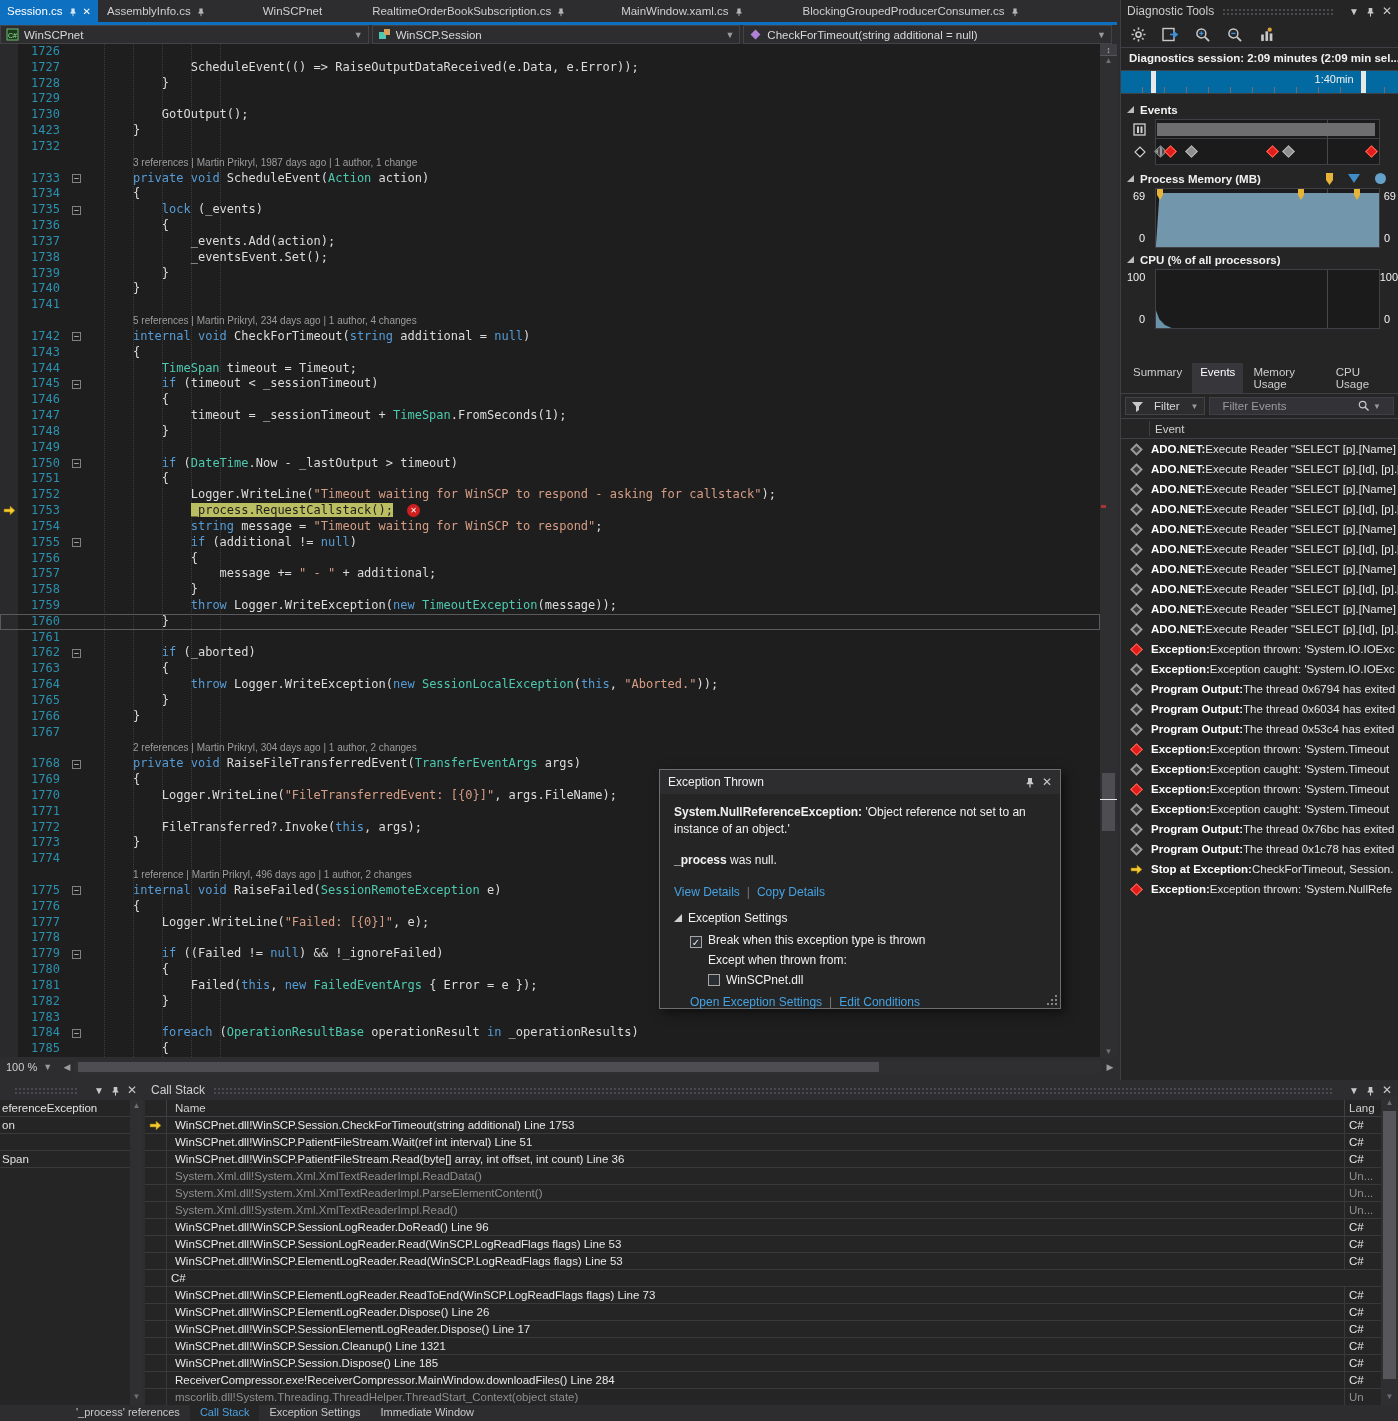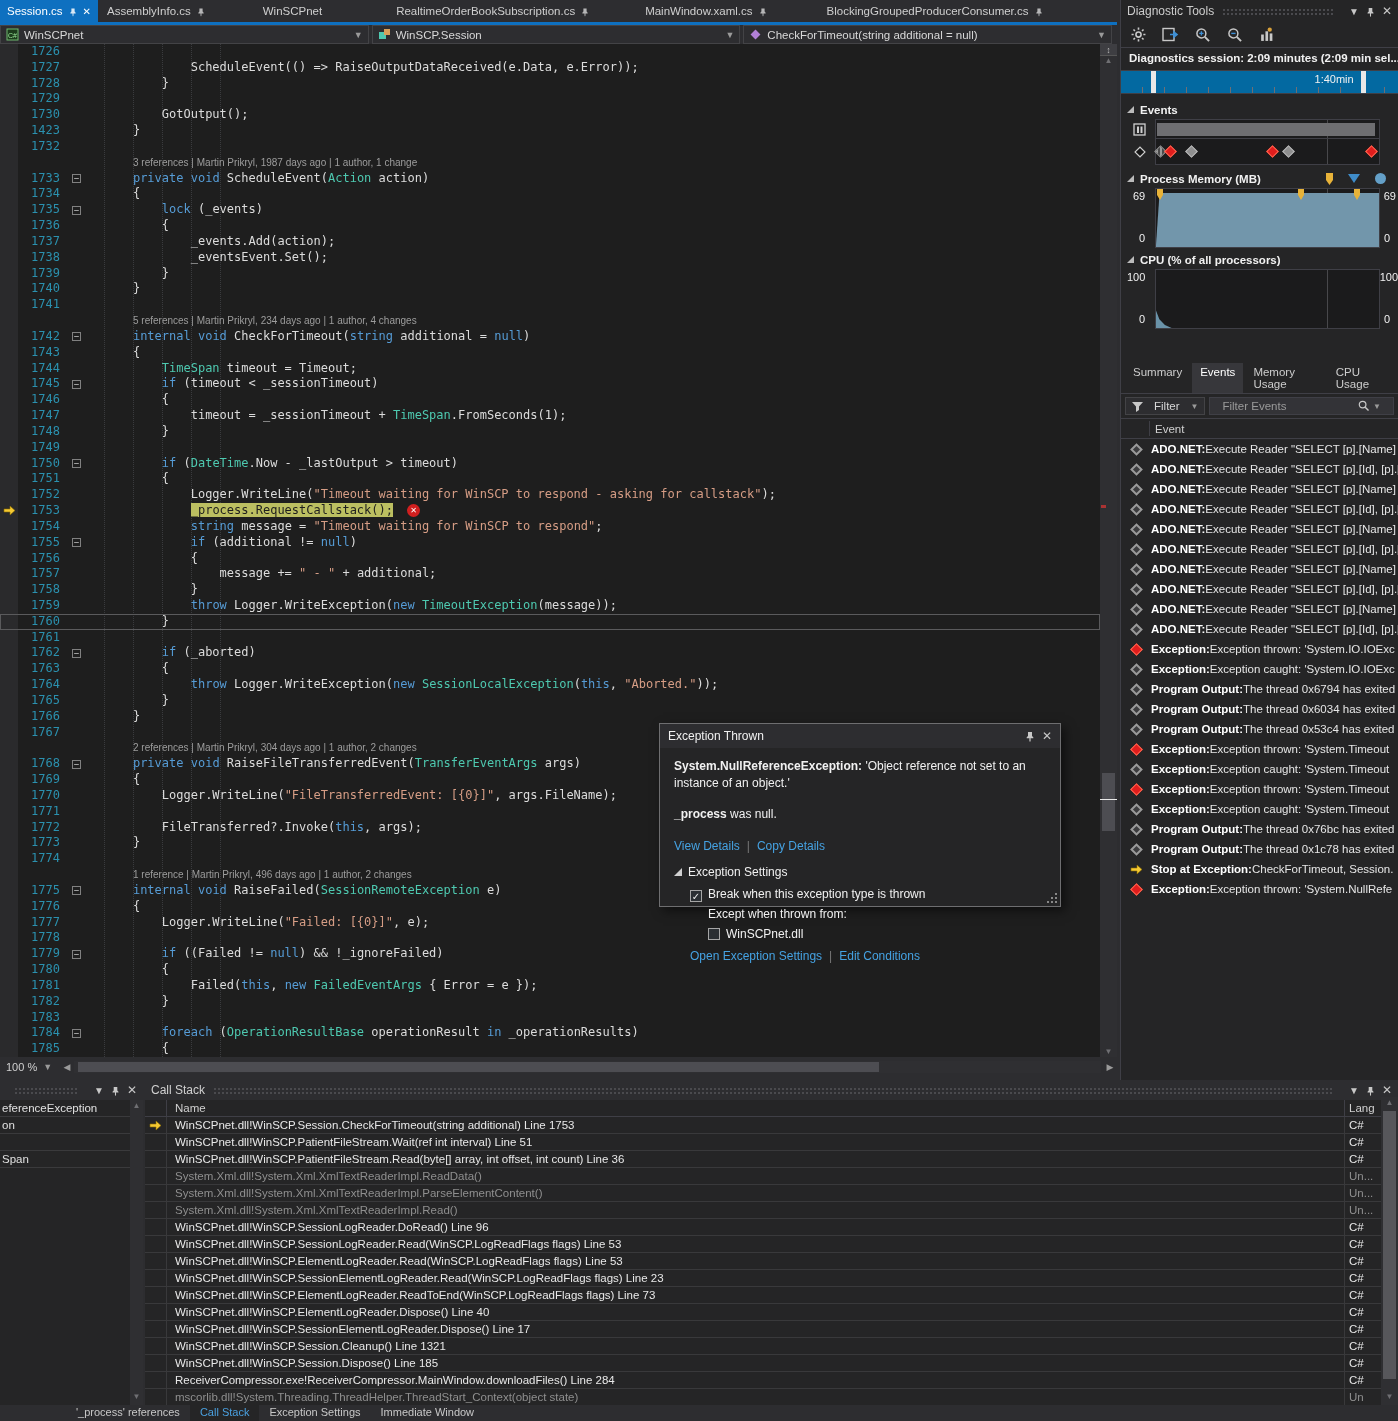--- a/index.html
+++ b/index.html
@@ -53,21 +53,21 @@
 
   
   #ed-status{position:absolute;left:0;top:1057px;width:1117px;height:20px;background:var(--chrome);display:flex;align-items:center;}
   #zoom-box{width:58px;height:18px;margin-left:2px;font-size:11px;color:#d0d0d0;display:flex;align-items:center;padding:0 4px;}
   #zoom-box .chev{margin-left:6px;color:#9a9a9a;font-size:9px;}
   .hs-arr{width:14px;color:#9a9a9a;font-size:9px;text-align:center;}
   #hs-track{flex:1;height:12px;background:#2f2f32;position:relative;margin-right:2px;}
   #hs-thumb{position:absolute;left:4px;top:1px;height:10px;width:78%;background:#4d4d52;}
 
   
-  #popup{position:absolute;left:659px;top:723px;width:402px;height:184px;background:var(--panel);border:1px solid #6e6e70;z-index:20;box-shadow:4px 4px 10px rgba(0,0,0,.5);font-size:12px;}
+  #popup{position:absolute;left:659px;top:769px;width:402px;height:240px;background:var(--panel);border:1px solid #6e6e70;z-index:20;box-shadow:4px 4px 10px rgba(0,0,0,.5);font-size:12px;}
   #popup .ptitle{height:24px;background:#2d2d30;display:flex;align-items:center;padding:0 8px;color:#f1f1f1;}
   #popup .ptitle .sp{flex:1;}
   #popup .pbody{padding:10px 14px 0 14px;color:#f1f1f1;line-height:1.4;}
   #popup a{color:var(--link);text-decoration:none;}
   .linksep{color:#777;margin:0 7px;}
   .exp-tri{display:inline-block;width:0;height:0;border-left:8px solid transparent;border-bottom:8px solid #d0d0d0;margin-right:6px;}
   .cb{display:inline-block;width:12px;height:12px;border:1px solid #a6a6a6;background:#2b2f33;color:#eee;font-size:10px;line-height:11px;text-align:center;margin-right:6px;vertical-align:-2px;}
   #grip{position:absolute;right:3px;bottom:3px;width:2px;height:2px;background:#888;box-shadow:-4px 0 #888,0 -4px #888,-8px 0 #888,-4px -4px #888,0 -8px #888;}
 
   
@@ -159,21 +159,21 @@
       </div>
       <div class="tab" style="margin-left: 2px;">
         <span>AssemblyInfo.cs</span>
         <span><svg class="pin-svg" width="8" height="10" viewBox="0 0 10 11">
             <path d="M3 1h4v4l1.3 1.3v1H5.6V10L5 11l-.6-1V7.3H1.7v-1L3 5z" fill="currentColor"></path>
           </svg></span>
       </div>
       <div class="tab" style="margin-left: 44px;">
         <span>WinSCPnet</span>
       </div>
-      <div class="tab" style="margin-left: 60px; align-items: center;">
+      <div class="tab" style="margin-left: 36px; align-items: center;">
         <span>RealtimeOrderBookSubscription.cs</span>
         <span><svg class="pin-svg" width="8" height="10" viewBox="0 0 10 11">
             <path d="M3 1h4v4l1.3 1.3v1H5.6V10L5 11l-.6-1V7.3H1.7v-1L3 5z" fill="currentColor"></path>
           </svg></span>
       </div>
       <div class="tab" style="margin-left: 42px;">
         <span>MainWindow.xaml.cs</span>
         <span><svg class="pin-svg" width="8" height="10" viewBox="0 0 10 11">
             <path d="M3 1h4v4l1.3 1.3v1H5.6V10L5 11l-.6-1V7.3H1.7v-1L3 5z" fill="currentColor"></path>
           </svg></span>
@@ -1093,31 +1093,30 @@
           <span class="nm">WinSCPnet.dll!WinSCP.SessionLogReader.Read(WinSCP.LogReadFlags flags) Line 53</span>
           <span class="lg">C#</span>
         </div>
         <div class="csrow">
           <span class="gut"></span>
           <span class="nm">WinSCPnet.dll!WinSCP.ElementLogReader.Read(WinSCP.LogReadFlags flags) Line 53</span>
           <span class="lg">C#</span>
         </div>
         <div class="csrow">
           <span class="gut"></span>
-          <span class="nm">WinSCPnet.dll!WinSCP.SessionElementLogReader.Read(WinSCP.LogReadFlags flags) Line 23</span>
           <span class="lg">C#</span>
         </div>
         <div class="csrow">
           <span class="gut"></span>
           <span class="nm">WinSCPnet.dll!WinSCP.ElementLogReader.ReadToEnd(WinSCP.LogReadFlags flags) Line 73</span>
           <span class="lg">C#</span>
         </div>
         <div class="csrow">
           <span class="gut"></span>
-          <span class="nm">WinSCPnet.dll!WinSCP.ElementLogReader.Dispose() Line 40</span>
+          <span class="nm">WinSCPnet.dll!WinSCP.ElementLogReader.Dispose() Line 26</span>
           <span class="lg">C#</span>
         </div>
         <div class="csrow">
           <span class="gut"></span>
           <span class="nm">WinSCPnet.dll!WinSCP.SessionElementLogReader.Dispose() Line 17</span>
           <span class="lg">C#</span>
         </div>
         <div class="csrow">
           <span class="gut"></span>
           <span class="nm">WinSCPnet.dll!WinSCP.Session.Cleanup() Line 1321</span>

